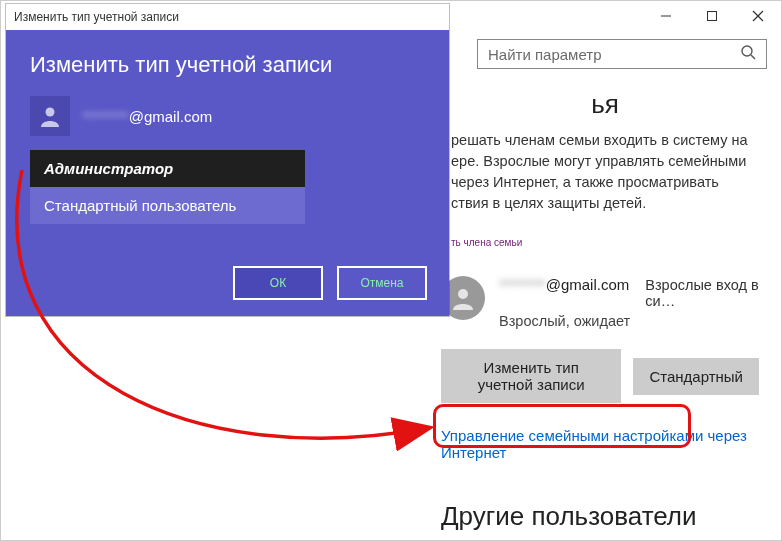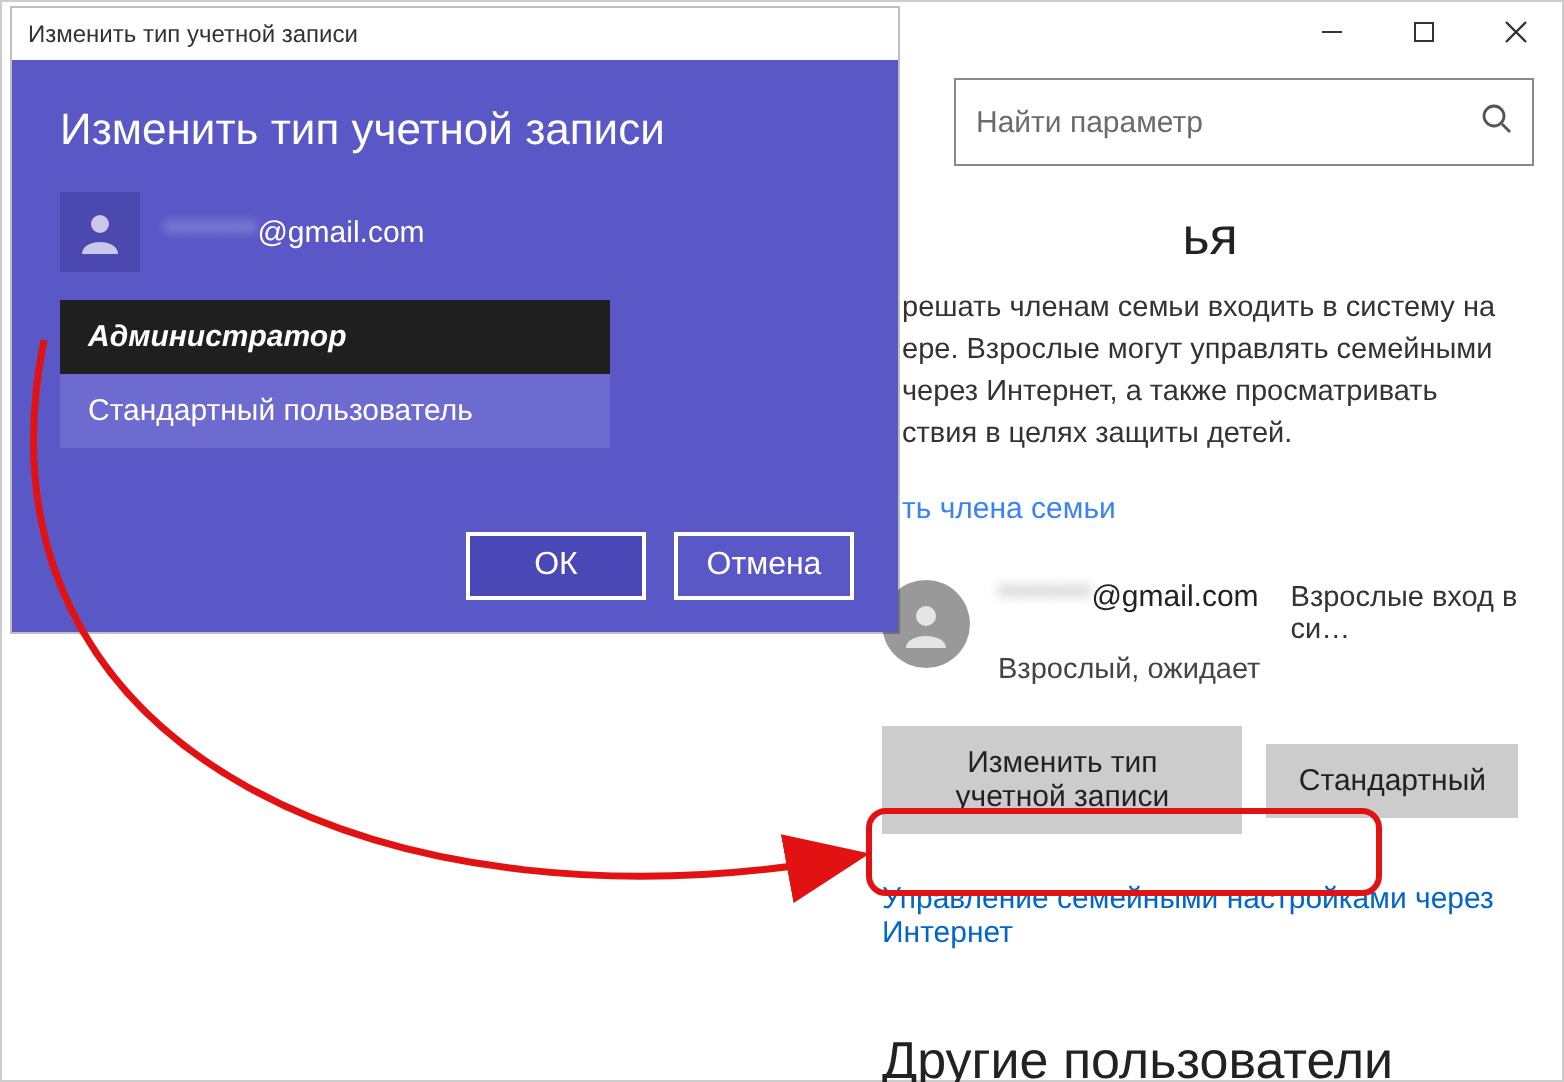--- a/index.html
+++ b/index.html
@@ -5,29 +5,29 @@
   * { box-sizing: border-box; margin: 0; padding: 0; font-family: "Segoe UI", Arial, sans-serif; }
   body { width: 782px; height: 541px; background: #fff; position: relative; overflow: hidden; }
 
   
   .settings-window { position: absolute; inset: 0; border: 1px solid #ccc; background: #fff; }
   .win-title-bar { height: 30px; display: flex; align-items: center; justify-content: flex-end; }
   .win-controls { display: flex; }
   .win-btn { width: 46px; height: 30px; display: flex; align-items: center; justify-content: center; color: #333; }
   .win-btn svg { display: block; }
   .search-wrap { padding: 8px 14px 6px 14px; display:flex; justify-content:flex-end; }
-  .search-box { width: 290px; height: 44px; border: 1px solid #888; display: flex; align-items: center; padding: 0 10px; color: #666; background:#fff; }
+  .search-box { width: 290px; height: 30px; border: 1px solid #888; display: flex; align-items: center; padding: 0 10px; color: #666; background:#fff; }
   .search-box span.ph { flex: 1; font-size: 15px; color: #6b6b6b; }
   .search-box .sicon { color:#555; }
 
   .settings-body { padding: 10px 22px 0 22px; }
   .section-hdr { font-size: 26px; font-weight: 300; color: #222; margin-bottom: 10px; text-align: center; }
   .section-text { font-size: 14.5px; color: #333; line-height: 1.45; max-width: 720px; }
   .link-row { margin-top: 18px; }
-  .link { color: #3b82f6; font-size: 15px; cursor: pointer; }
+  .link { color: #701a75; font-size: 10px; cursor: pointer; }
 
   .user-card { margin-top: 26px; display: flex; align-items: flex-start; gap: 14px; }
   .avatar-bg { width: 44px; height: 44px; border-radius: 50%; background: #999; display:flex; align-items:center; justify-content:center; }
   .avatar-bg svg { display:block; }
   .user-lines { flex: 1; }
   .user-top { display: flex; align-items: baseline; gap: 16px; }
   .user-email { font-size: 15px; color: #222; }
   .user-email .blur { filter: blur(3px); color:#888; }
   .user-status { font-size: 14.5px; color: #333; }
   .user-sub { font-size: 14.5px; color: #444; margin-top: 4px; }
@@ -51,21 +51,21 @@
   .modal-avatar { width: 40px; height: 40px; background: #4b48b0; display:flex; align-items:center; justify-content:center; }
   .modal-email { font-size: 15px; }
   .modal-email .blur { filter: blur(3px); color:#cfcde8; }
 
   .role-select { width: 275px; }
   .role-opt { padding: 10px 14px; font-size: 15px; cursor:pointer; }
   .role-opt.sel { background: #1f1f1f; color:#fff; font-weight:600;font-style:italic; }
   .role-opt.unsel { background: #6e6bd0; color:#fff; }
 
   .modal-btns { position:absolute; right: 22px; bottom: 16px; display:flex; gap: 14px; }
-  .modal-btn { width: 90px; height: 34px; border: 2px solid #fff; background: transparent; color:#ffffff; font-size:16px; cursor:pointer; }
+  .modal-btn { width: 90px; height: 34px; border: 2px solid #fff; background: transparent; color:#86efac; font-size:12px; cursor:pointer; }
   .modal-btn.primary { background: #4a47b7; border-color:#fff; }
 
   
   .arrow-svg { position:absolute; left:0; top:0; width:782px; height:541px; pointer-events:none; z-index:20; }
 </style>
 </head>
 <body>
 
 <div class="settings-window">
 

